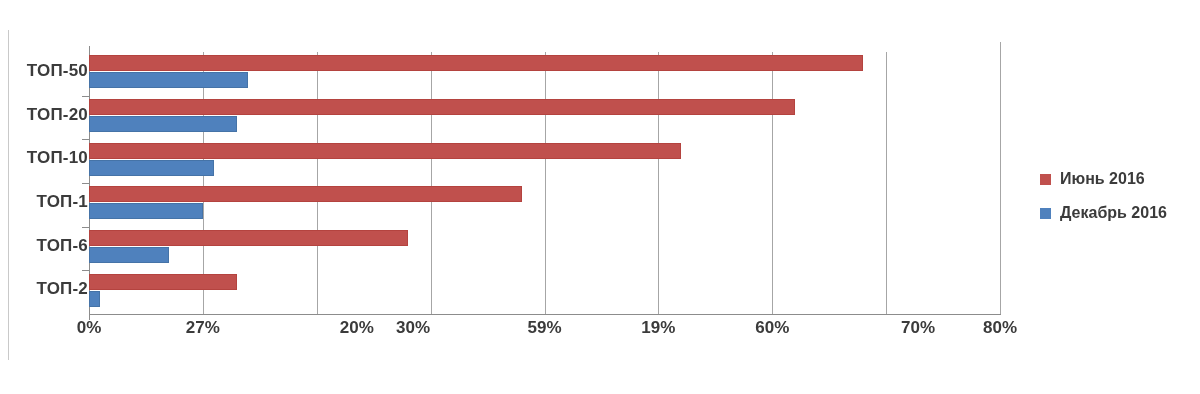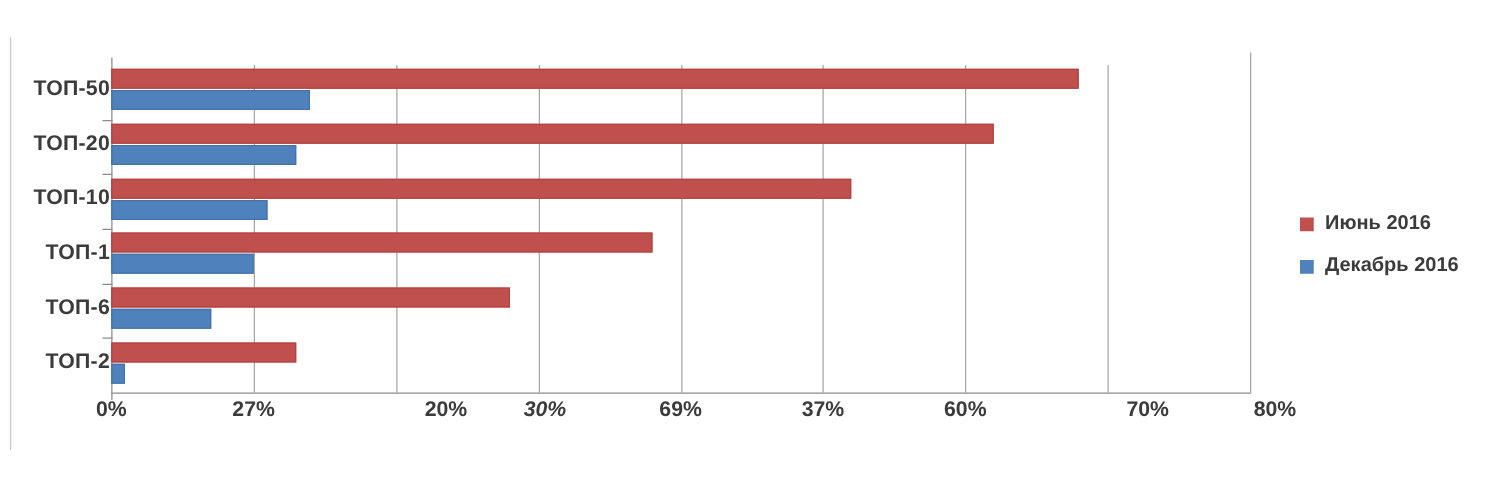--- a/index.html
+++ b/index.html
@@ -148,26 +148,26 @@
       <div class="bar red" title="Июнь 2016 — ТОП-1: 13%" style="width: 148.037px; top: 221.667px;"></div>
       <div class="bar blue" title="Декабрь 2016 — ТОП-1: 1%" style="width: 11.3875px; top: 238.667px;"></div>
     </div>
 
   <div class="baseline"></div>
 
   <div id="xticks-layer">
       <div class="xtick" style="left: 89px;">0%</div>
       <div class="xtick" style="left: 202.875px;">27%</div>
       <div class="xtick" style="left: 316.75px; margin-left: 40px;">20%</div>
-      <div class="xtick" style="left: 436px; font-style: italic;">30%</div>
-      <div class="xtick" style="left: 544.5px;">69%</div>
-      <div class="xtick" style="left: 658.375px;">37%</div>
+      <div class="xtick" style="left: 413px;">30%</div>
+      <div class="xtick" style="left: 544.5px;">59%</div>
+      <div class="xtick" style="left: 658.375px;">19%</div>
       <div class="xtick" style="left: 772.25px;">60%</div>
       <div class="xtick" style="left: 886.125px; margin-left: 32px;">70%</div>
-      <div class="xtick" style="left: 1000px; margin-left: 20px;">80%</div>
+      <div class="xtick" style="left: 1000px;">80%</div>
     </div>
 
   <div id="catlabels-layer">
       <div class="cat-label" style="top: 60.8333px;">ТОП-50</div>
       <div class="cat-label" style="top: 104.5px; margin-left: 11px;">ТОП-20</div>
       <div class="cat-tick" style="top: 95.6667px;"></div>
       <div class="cat-label" style="top: 148.167px;">ТОП-10</div>
       <div class="cat-tick" style="top: 139.333px;"></div>
       <div class="cat-label" style="top: 191.833px;">ТОП-1</div>
       <div class="cat-tick" style="top: 183px;"></div>

